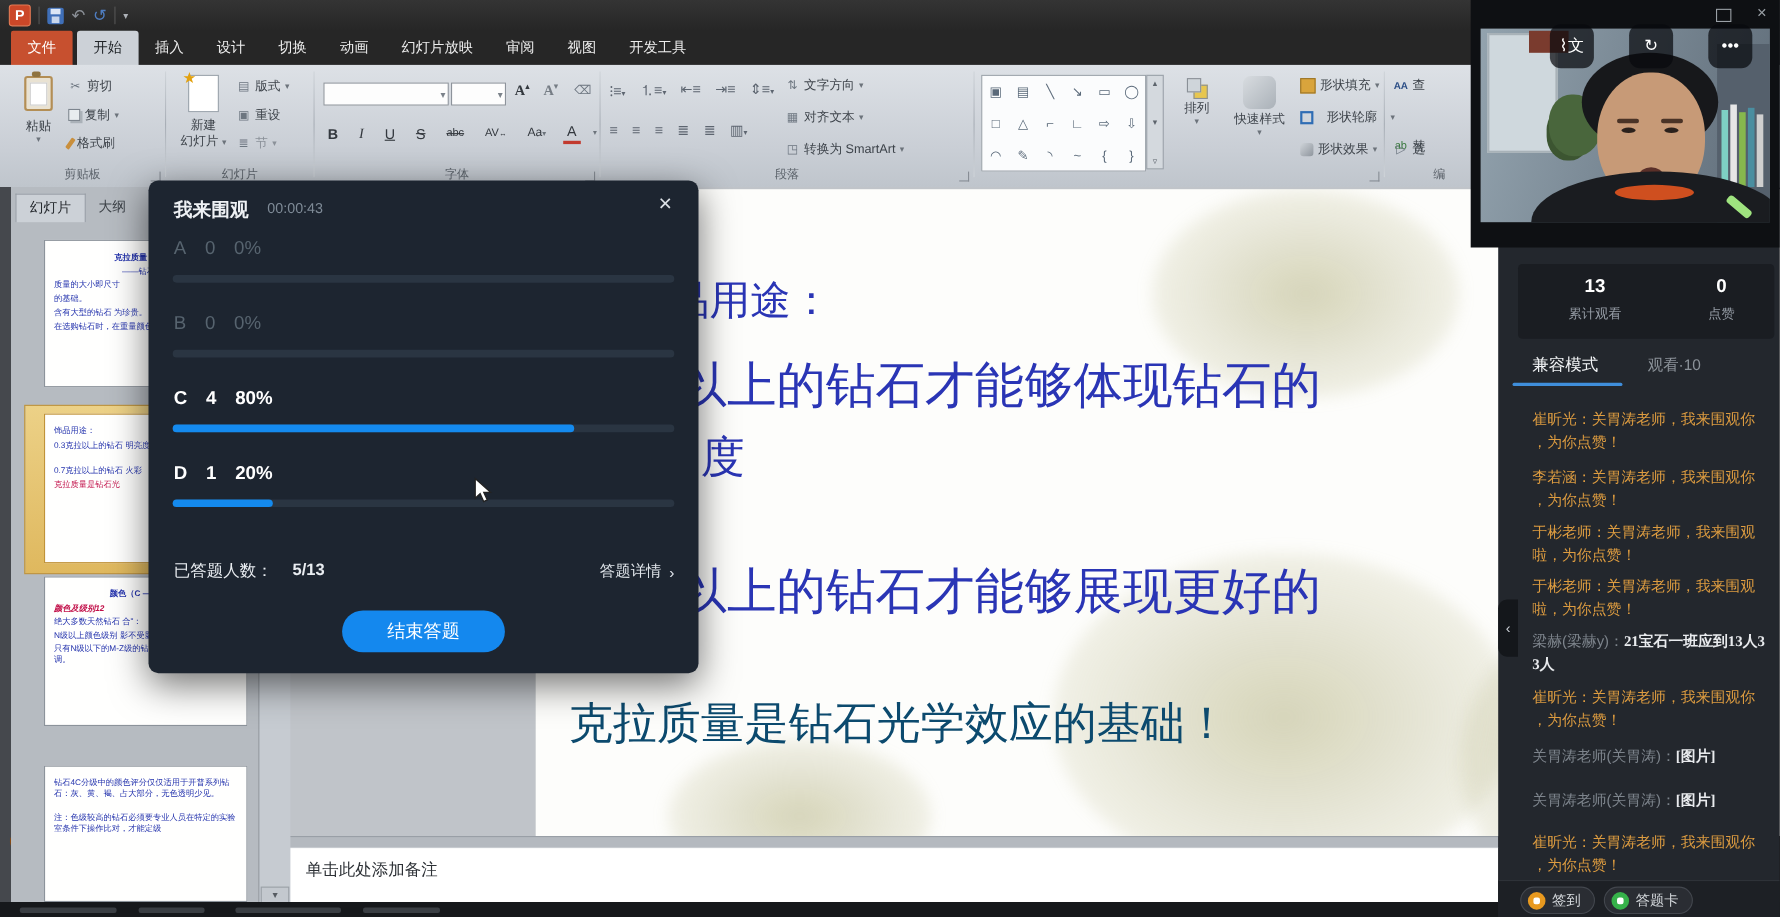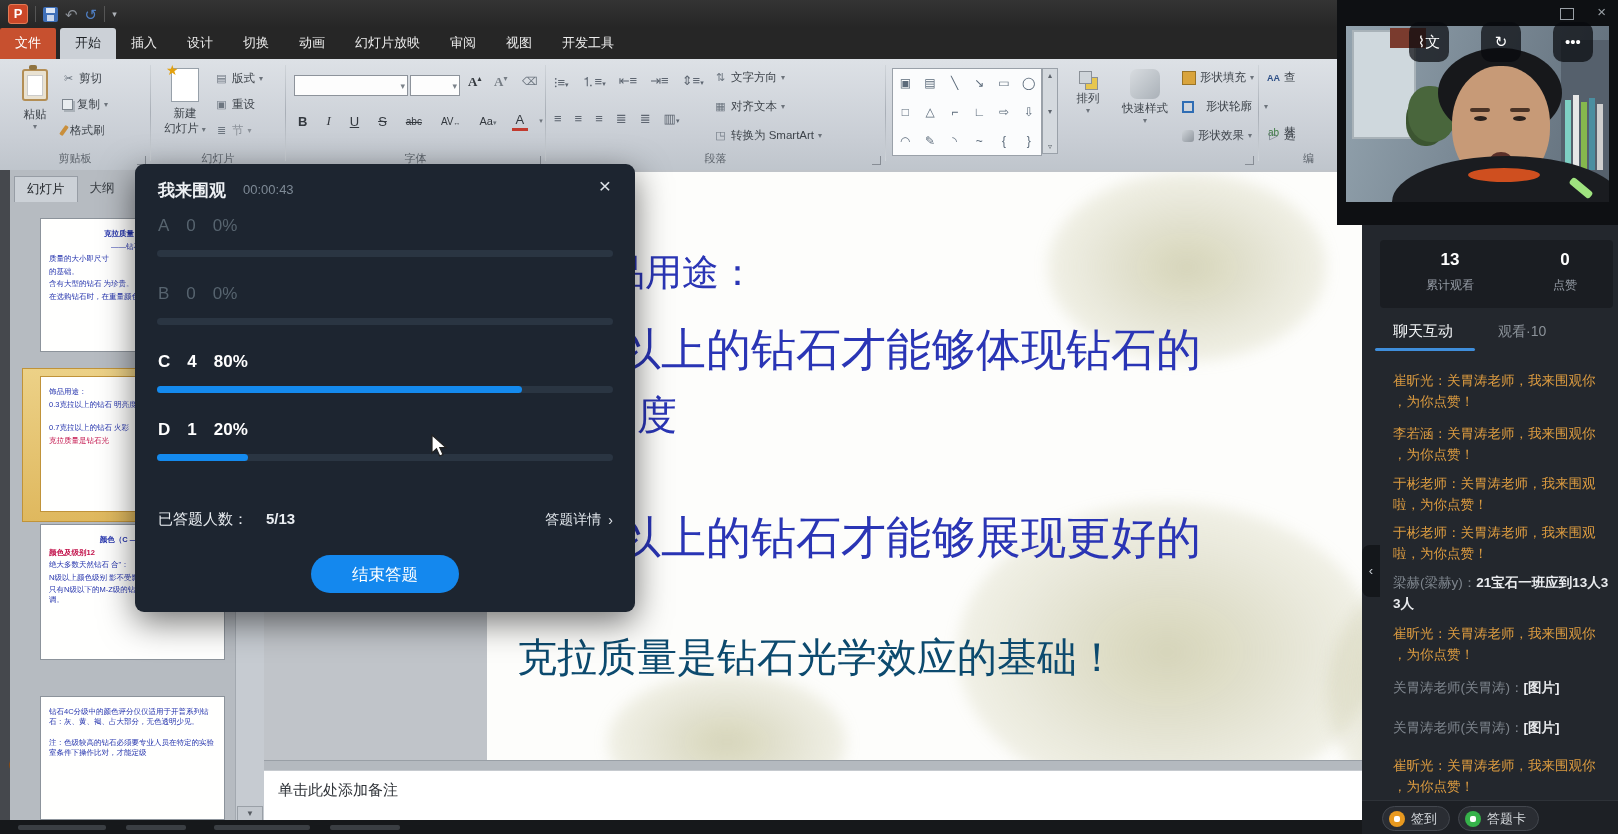--- a/index.html
+++ b/index.html
@@ -13,21 +13,21 @@
            font-weight:bold;font-size:13px;text-align:center;line-height:18px;}
   .qat-sep{width:1px;height:16px;background:#555;}
   .icon-save{width:15px;height:15px;background:#3f6fb8;border-radius:2px;position:relative;}
   .icon-save:before{content:"";position:absolute;left:3px;top:1px;width:9px;height:5px;background:#dce6f5;}
   .icon-save:after{content:"";position:absolute;left:4px;bottom:1px;width:7px;height:6px;background:#c8d6ec;}
   .glyph-undo{color:#8a8f96;font-size:15px;line-height:15px;}
   .glyph-redo{color:#4f7ec2;font-size:15px;line-height:15px;}
   .qat-drop{color:#aeb2b8;font-size:9px;}
   .title-text{left:0;right:281px;top:6px;text-align:center;font-size:12.5px;color:#e6e6e6;}
   
-  .ribbon-tabs{left:0;top:28px;width:1618px;height:31px;background:#262626;display:flex;align-items:flex-end;box-sizing:border-box;}
+  .ribbon-tabs{left:0;top:28px;width:1618px;height:31px;background:#262626;display:flex;align-items:flex-end;padding-left:10px;box-sizing:border-box;}
   .rtab{color:#ececec;font-size:13px;padding:6px 15px 7px;cursor:default;}
   .rtab.file{background:#c7502f;color:#fff;margin-right:4px;border-radius:2px 2px 0 0;}
   .rtab.active{background:#ccd1d7;color:#1f2327;border-radius:3px 3px 0 0;}
   
   .ribbon{left:0;top:59px;width:1618px;height:111px;background:linear-gradient(#dde1e6,#c9ced5 70%,#bfc5cc);
           border-bottom:1px solid #989fa7;color:#3e444b;}
   .rgroup{position:absolute;top:0;height:110px;}
   .rgsep{position:absolute;top:6px;width:1px;height:96px;background:linear-gradient(#cfd4d9,#a8aeb6,#cfd4d9);}
   .rglabel{position:absolute;bottom:3px;width:100%;text-align:center;font-size:11px;color:#5d646c;}
   .dlg{position:absolute;bottom:4px;right:4px;width:8px;height:8px;border:1px solid #878d95;border-top:none;border-left:none;}
@@ -105,21 +105,21 @@
   .statcol{position:absolute;top:10px;text-align:center;}
   .statval{font-size:17px;font-weight:bold;color:#fff;}
   .statlab{font-size:12px;color:#969da6;margin-top:7px;}
   .sb-tab-chat{position:absolute;left:31px;top:322px;font-size:15px;color:#f2f4f6;}
   .sb-tab-watch{position:absolute;left:136px;top:323px;font-size:14px;color:#8b9299;}
   .sb-underline{position:absolute;left:13px;top:348px;width:100px;height:3px;background:#3f8edb;border-radius:2px;}
   .msg{position:absolute;left:31px;width:225px;overflow:hidden;font-size:13.5px;line-height:21px;}
   .msg div{white-space:nowrap;overflow:hidden;}
   .msg.orange{color:#dd9c40;}
   .msg .gname{color:#7d848c;}
-  .msg .wtxt{color:#e9ebee;font-weight:bold;}
+  .msg .wtxt{color:#e9ebee;font-weight:bold;font-family:Liberation Serif, serif;}
   .handle{position:absolute;left:0;top:545px;width:18px;height:52px;background:#14171b;border-radius:8px 0 0 8px;
           color:#c9ced4;font-size:13px;text-align:center;line-height:52px;}
   .sb-footer{position:absolute;left:0;top:800px;width:256px;height:34px;background:#1d2025;border-top:1px solid #2e3238;}
   .pill{position:absolute;top:5px;height:25px;border:1px solid #43474e;border-radius:14px;background:#2a2d33;
         display:flex;align-items:center;gap:6px;padding:0 12px 0 6px;font-size:13px;color:#d5d9dd;box-sizing:border-box;}
   .dot-ic{width:16px;height:16px;border-radius:50%;position:relative;}
   .dot-ic:after{content:"";position:absolute;left:5px;top:5px;width:6px;height:6px;background:#fff;border-radius:2px;}
   
   .webcam{left:1337px;top:0;width:281px;height:225px;background:#0e1013;z-index:46;}
   .wc-photo{position:absolute;left:9px;top:26px;width:263px;height:176px;overflow:hidden;
@@ -386,21 +386,21 @@
 
       <div class="tl">饰品用途：</div>
       <div class="tl" style="margin-bottom:14px;">0.3克拉以上的钻石 明亮度</div>
       <div class="tl">0.7克拉以上的钻石 火彩</div>
       <div class="tl red">克拉质量是钻石光</div>
     </div>
 
     <div class="thumb" style="top:354px;height:136px;">
 
       <div class="tl" style="text-align:center;font-weight:bold;">颜色（C ——钻石的</div>
-      <div class="tl red" style="font-weight:bold;">颜色及级别12</div>
+      <div class="tl red" style="font-weight:bold;font-style:italic;">颜色及级别12</div>
       <div class="tl">绝大多数天然钻石 合"：</div>
       <div class="tl">N级以上颜色级别 影不受影响。</div>
       <div class="tl">只有N级以下的M-Z级的钻石才会呈现 被黄色色调。</div>
     </div>
 
     <div class="thumb" style="top:526px;height:124px;">
 
       <div class="tl" style="margin-bottom:12px;">钻石4C分级中的颜色评分仅仅适用于开普系列钻石：灰、黄、褐、占大部分，无色透明少见。</div>
       <div class="tl">注：色级较高的钻石必须要专业人员在特定的实验室条件下操作比对，才能定级</div>
     </div>
@@ -475,21 +475,21 @@
     <div class="statsbox">
       <div class="statcol" style="left:20px;width:100px;">
         <div class="statval">13</div>
         <div class="statlab">累计观看</div>
       </div>
       <div class="statcol" style="left:150px;width:70px;">
         <div class="statval">0</div>
         <div class="statlab">点赞</div>
       </div>
     </div>
-    <div class="sb-tab-chat">聊天互动</div>
+    <div class="sb-tab-chat">兼容模式</div>
     <div class="sb-tab-watch">观看·10</div>
     <div class="sb-underline"></div>
 
     <div class="msg orange" style="top:370px;">
       <div><span>崔昕光：</span><span>关胃涛老师，我来围观你</span></div>
       <div>，为你点赞！</div>
     </div>
     <div class="msg orange" style="top:423px;">
       <div><span>李若涵：</span><span>关胃涛老师，我来围观你</span></div>
       <div>，为你点赞！</div>

